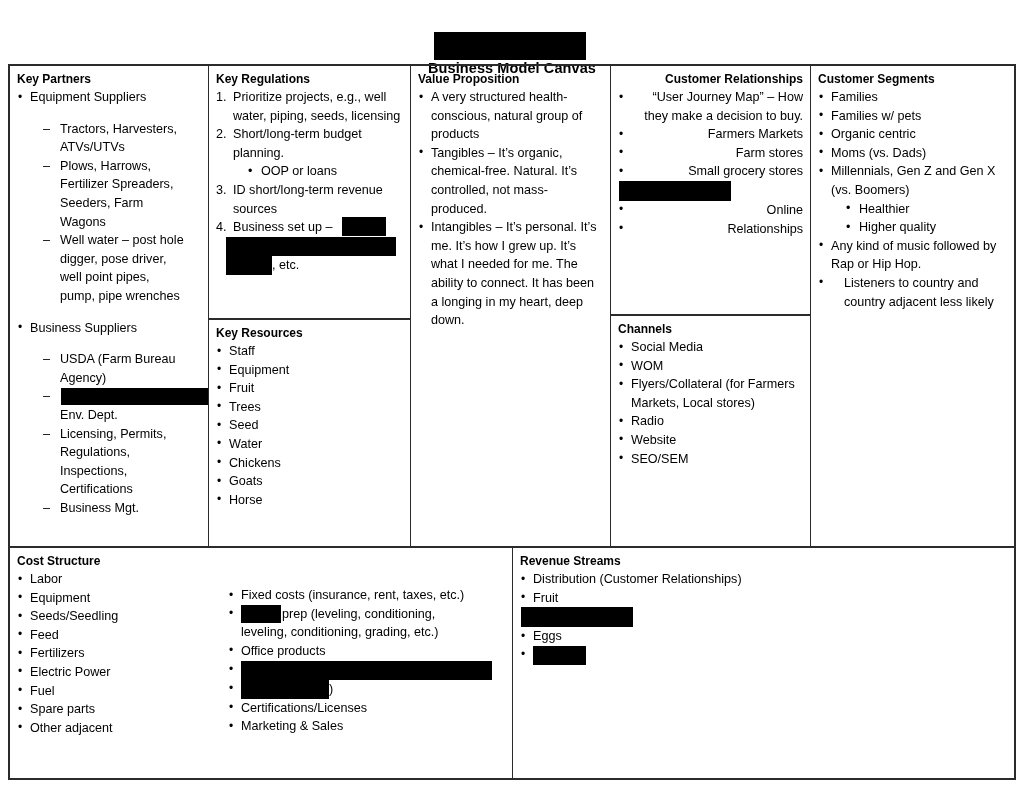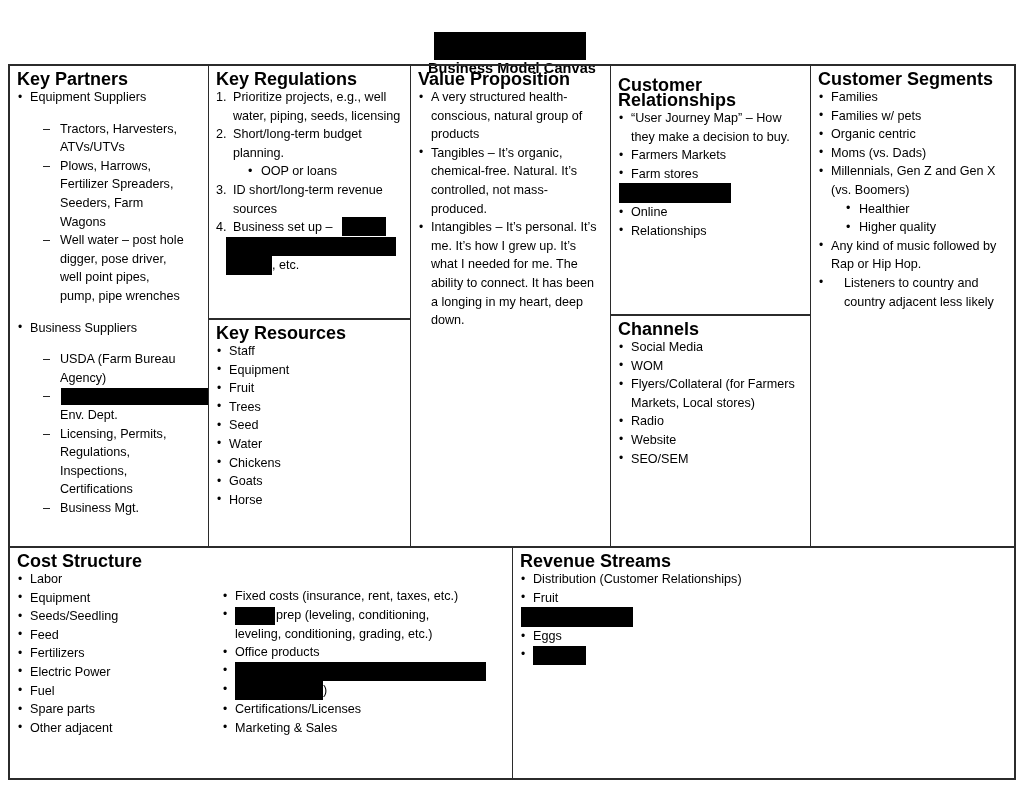--- a/index.html
+++ b/index.html
@@ -72,21 +72,21 @@
     width: 1px;
     background: #2b2b2b;
   }
   .hline {
     position: absolute;
     height: 2px;
     background: #2b2b2b;
   }
 
   .cell-title {
-    font-size: 18px;
+    font-size: 12px;
     font-weight: bold;
     margin: 0 0 1px 0;
     line-height: 15px;
   }
 
   ul.lvl1 {
     list-style: none;
     margin: 0;
     padding: 0;
   }
@@ -174,22 +174,21 @@
     height: 15px;
   }
   .redact-block {
     background: #000000;
     display: block;
   }
 
   
   .cost-cols {
     display: flex;
-    gap: 0;
-    align-items: flex-end;
+    gap: 6px;
   }
   .cost-col-a { width: 205px; flex: none; }
   .cost-col-b { width: 290px; flex: none; }
 </style>
 </head>
 <body>
 
 <div class="page">
 
   <div class="title-area">
@@ -275,26 +274,27 @@
 
     <div class="cell" style="left:401px; top:0; width:199px; height:480px;">
       <div class="cell-title">Value Proposition</div>
       <ul class="lvl1">
         <li><span>A very structured health-conscious, natural group of products</span></li>
         <li><span>Tangibles – It’s organic, chemical-free. Natural. It’s controlled, not mass-produced.</span></li>
         <li><span>Intangibles – It’s personal. It’s me. It’s how I grew up. It’s what I needed for me. The ability to connect. It has been a longing in my heart, deep down.</span></li>
       </ul>
     </div>
 
-    <div class="cell" style="left:601px; top:6px; width:199px; height:248px;">
+    <div class="cell" style="left:601px; top:0; width:199px; height:248px;text-align:right;">
       <div class="cell-title">Customer Relationships</div>
       <ul class="lvl1">
         <li><span>“User Journey Map” – How they make a decision to buy.</span></li>
         <li><span>Farmers Markets</span></li>
         <li><span>Farm stores</span></li>
+        <li><span>Small grocery stores</span></li>
         <li class="nobullet">
           <span class="redact-block" style="width:112px; height:20px; margin-left:-12px;"></span>
         </li>
         <li><span>Online</span></li>
         <li><span>Relationships</span></li>
       </ul>
     </div>
 
     <div class="cell" style="left:601px; top:250px; width:199px; height:230px;">
       <div class="cell-title">Channels</div>

